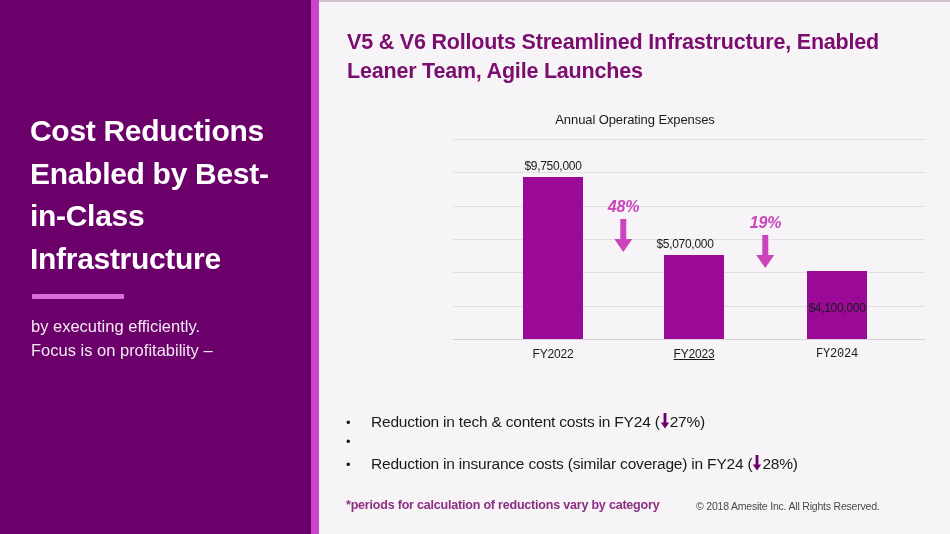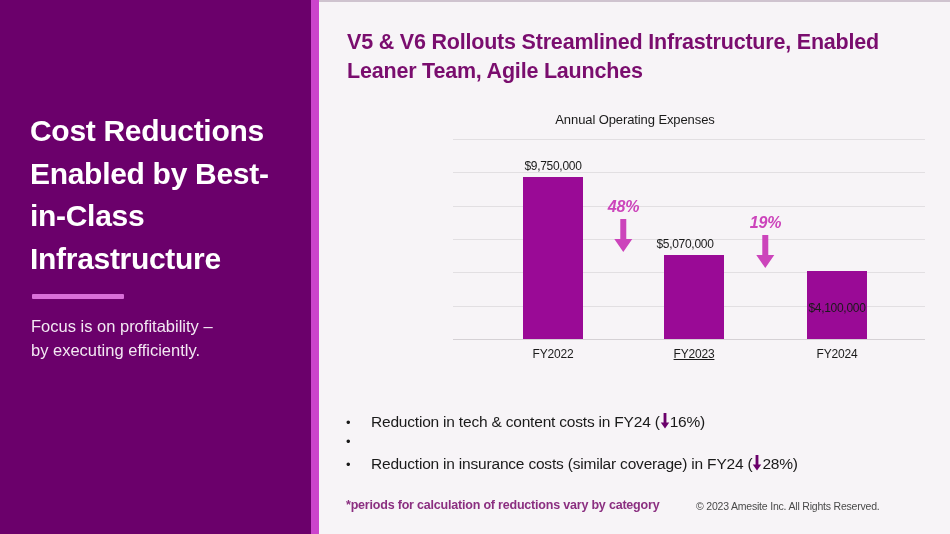--- a/index.html
+++ b/index.html
@@ -254,22 +254,22 @@
 </style>
 </head>
 <body>
 
 <div class="slide">
 
   <div class="left-panel">
     <div class="left-title">Cost Reductions Enabled by Best-in-Class Infrastructure</div>
     <div class="left-rule"></div>
     <div class="left-sub">
+      <div>by executing efficiently.</div>
       <div>Focus is on profitability –</div>
-      <div>by executing efficiently.</div>
     </div>
   </div>
   <div class="left-accent-stripe"></div>
 
   <div class="right-panel">
     <div class="right-panel-topline"></div>
 
     <div class="deck-title">V5 &amp; V6 Rollouts Streamlined Infrastructure, Enabled Leaner Team, Agile Launches</div>
 
     <div class="chart-block">
@@ -287,21 +287,21 @@
           </div>
         <div class="bars" id="bars-area">
             <div class="bar" style="left: 70px; height: 162.5px; background: rgb(154, 10, 150);"></div>
             <div class="bar-label" style="left: 100px; top: 19.5px; text-align: right;">$9,750,000</div>
             <div class="cat-label" style="left: 100px;">FY2022</div>
             <div class="bar" style="left: 211px; height: 84.5px; background: rgb(154, 10, 150);"></div>
             <div class="bar-label" style="left: 232px; top: 97.5px; text-align: right;">$5,070,000</div>
             <div class="cat-label" style="left: 241px; text-decoration: underline;">FY2023</div>
             <div class="bar" style="left: 354px; height: 68.3333px; background: rgb(154, 10, 150);"></div>
             <div class="bar-label" style="left: 384px; top: 113.667px; margin-top: 48px;">$4,100,000</div>
-            <div class="cat-label" style="left: 384px;">FY2024</div>
+            <div class="cat-label" style="left: 384px; font-family: Liberation Mono, monospace;">FY2024</div>
             <div class="delta" style="left: 170.5px; top: 58.5px;">
               <span class="delta-text" style="color: rgb(204, 68, 187);">48%</span>
               <span class="delta-arrow"><svg width="20" height="34" viewBox="0 0 20 34">
                   <path d="M7 0 H13 V20 H19 L10 33 L1 20 H7 Z" fill="#cc44bb"></path>
                 </svg></span>
             </div>
             <div class="delta" style="left: 312.5px; top: 74.6667px;">
               <span class="delta-text" style="color: rgb(204, 68, 187);">19%</span>
               <span class="delta-arrow"><svg width="20" height="34" viewBox="0 0 20 34">
                   <path d="M7 0 H13 V20 H19 L10 33 L1 20 H7 Z" fill="#cc44bb"></path>
@@ -309,31 +309,31 @@
             </div>
           </div>
       </div>
     </div>
 
     <div class="bullet-list" id="bullet-list">
         <div class="bullet-row">
           <span class="bullet-dot">•</span>
           <span class="bullet-text"><span>Reduction in tech &amp; content costs in FY24 (</span><span class="inline-arrow"><svg width="10" height="16" viewBox="0 0 20 34">
                 <path d="M7 0 H13 V20 H19 L10 33 L1 20 H7 Z" fill="#6b006b"></path>
-              </svg></span><span>16%)</span></span>
+              </svg></span><span>27%)</span></span>
         </div>
         <div class="bullet-row">
           <span class="bullet-dot">•</span>
         </div>
         <div class="bullet-row">
           <span class="bullet-dot">•</span>
           <span class="bullet-text"><span>Reduction in insurance costs (similar coverage) in FY24 (</span><span class="inline-arrow"><svg width="10" height="16" viewBox="0 0 20 34">
                 <path d="M7 0 H13 V20 H19 L10 33 L1 20 H7 Z" fill="#6b006b"></path>
               </svg></span><span>28%)</span></span>
         </div>
       </div>
 
     <div class="footnote">*periods for calculation of reductions vary by category</div>
-    <div class="copyright">© 2023 Amesite Inc. All Rights Reserved.</div>
+    <div class="copyright">© 2018 Amesite Inc. All Rights Reserved.</div>
 
   </div>
 
 </div>
 
 </body></html>

